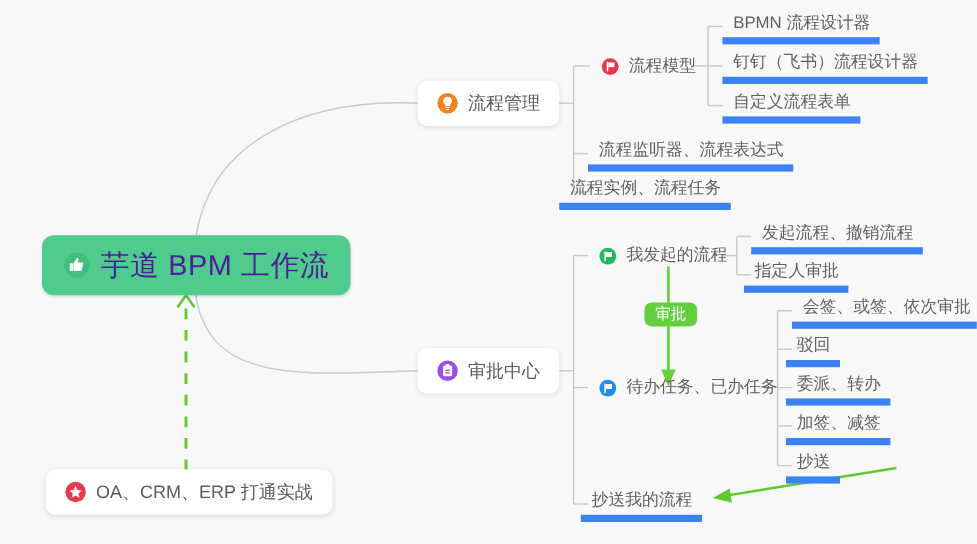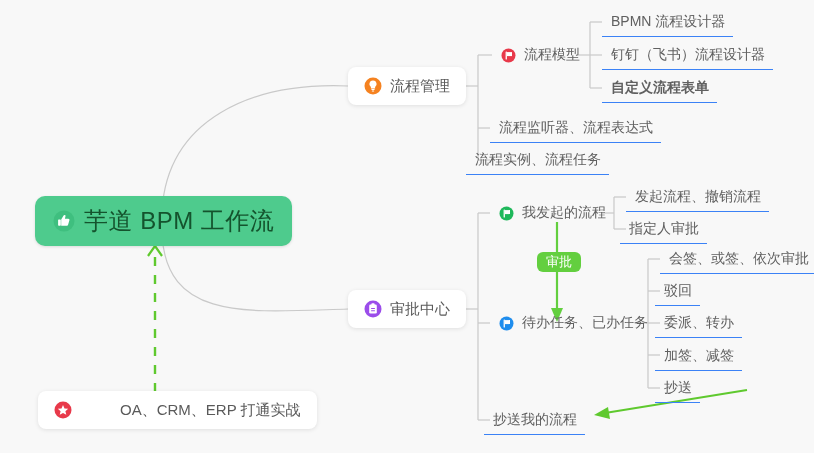--- a/index.html
+++ b/index.html
@@ -37,21 +37,21 @@
 
   
   .root {
     background: #4ecb8d;
     border-radius: 10px;
     padding: 0 18px;
     height: 50px;
     box-shadow: 0 1px 3px rgba(0,0,0,0.12);
   }
   .root .node-label {
-    color: #14532d;
+    color: #4c1d95;
     font-size: 24px;
     letter-spacing: 0.5px;
   }
 
   
   .card {
     background: #ffffff;
     border-radius: 8px;
     padding: 0 16px;
     height: 38px;
@@ -59,21 +59,21 @@
   }
   .card .node-label {
     color: #5a5a5a;
     font-size: 15px;
   }
 
   
   .leaf {
     height: 30px;
     padding: 0 8px 0 9px;
-    border-bottom: 1px solid #3b82f6;
+    border-bottom: 6px solid #3b82f6;
   }
   .leaf .node-label {
     color: #606060;
     font-size: 14px;
   }
 
   
   .badge {
     background: #63cf3f;
     border-radius: 6px;
@@ -191,21 +191,21 @@
     </span>
     <span class="node-label">流程模型</span>
   </div>
 
   <div class="node leaf" style="left:602px; top:7px;">
     <span class="node-label">BPMN 流程设计器</span>
   </div>
   <div class="node leaf" style="left:602px; top:40px;">
     <span class="node-label">钉钉（飞书）流程设计器</span>
   </div>
-  <div class="node leaf" style="left:602px; top:73px;font-weight:bold;">
+  <div class="node leaf" style="left:602px; top:73px;">
     <span class="node-label">自定义流程表单</span>
   </div>
 
   <div class="node leaf" style="left:490px; top:113px;">
     <span class="node-label">流程监听器、流程表达式</span>
   </div>
   <div class="node leaf" style="left:466px; top:145px;">
     <span class="node-label">流程实例、流程任务</span>
   </div>
 
@@ -268,21 +268,21 @@
     <span class="node-label">加签、减签</span>
   </div>
   <div class="node leaf" style="left:655px; top:373px;">
     <span class="node-label">抄送</span>
   </div>
 
   <div class="node leaf" style="left:484px; top:405px;">
     <span class="node-label">抄送我的流程</span>
   </div>
 
-  <div class="node card" style="left:38px; top:391px; height:38px;gap:40px;">
+  <div class="node card" style="left:38px; top:391px; height:38px;">
     <span class="icon">
       <svg width="18" height="18" viewBox="0 0 18 18">
         <circle cx="9" cy="9" r="8.5" fill="#e8394a"></circle>
         <polygon points="9,4 10.5,7.4 14.2,7.7 11.4,10.2 12.3,13.8 9,11.9 5.7,13.8 6.6,10.2 3.8,7.7 7.5,7.4" fill="#ffffff"></polygon>
       </svg>
     </span>
     <span class="node-label">OA、CRM、ERP 打通实战</span>
   </div>
 
 </div>

